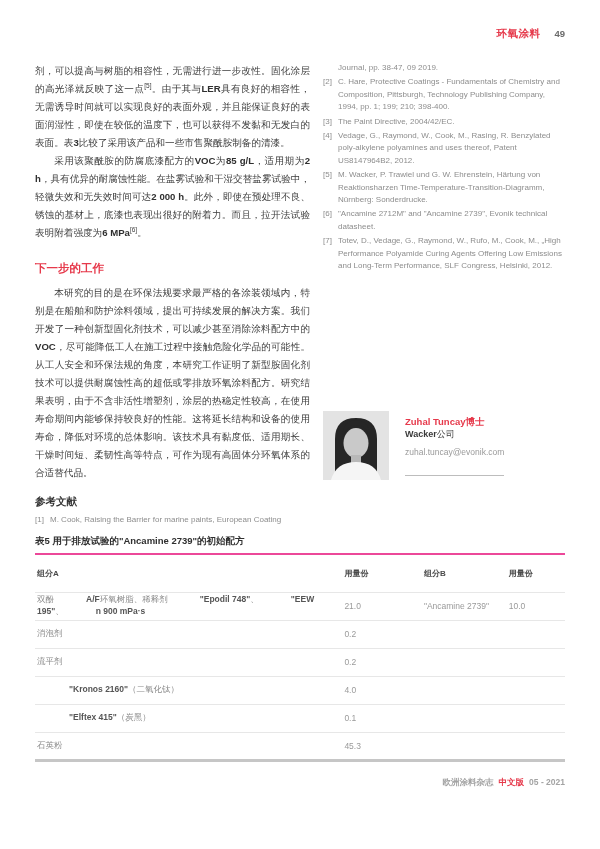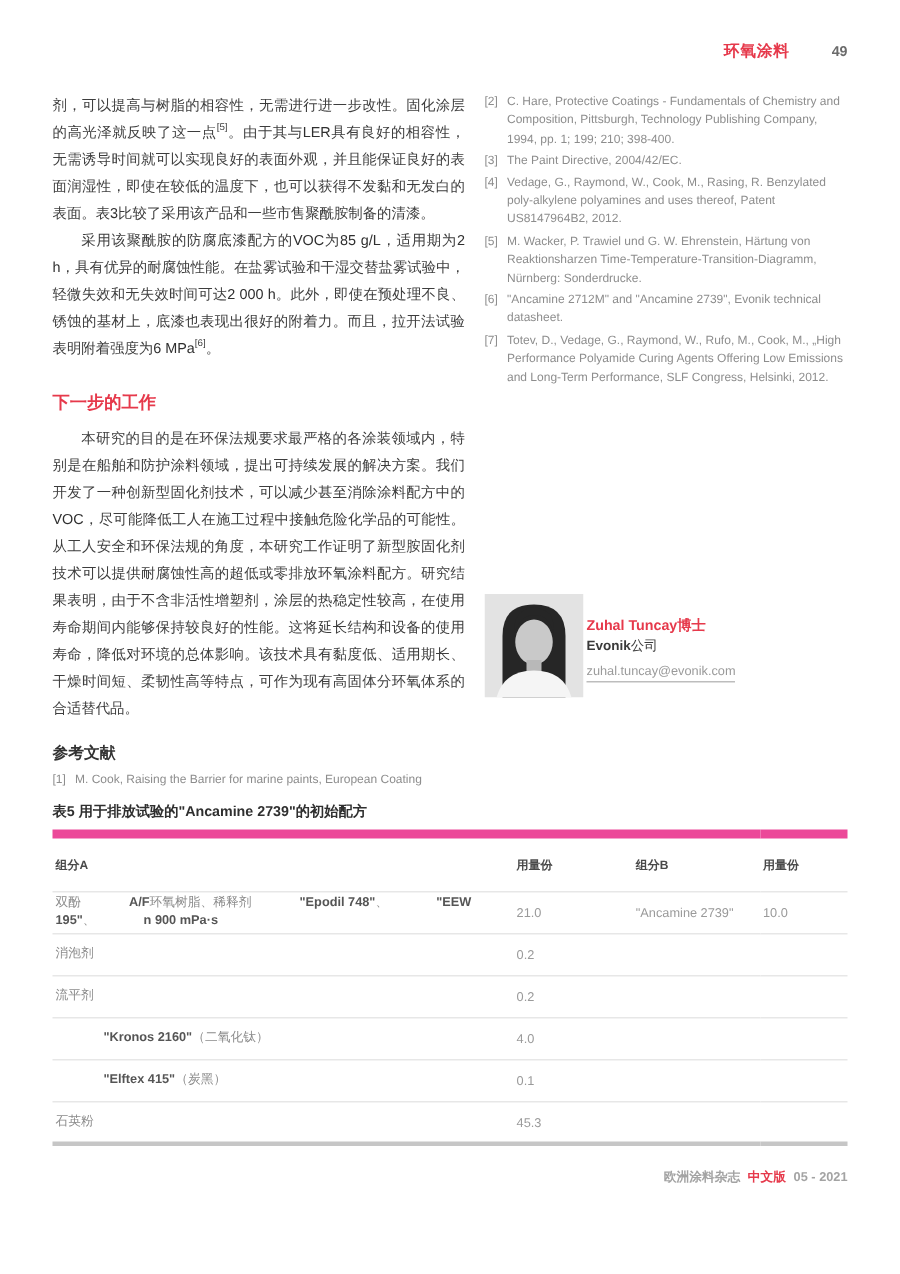--- a/index.html
+++ b/index.html
@@ -5,61 +5,61 @@
   * { margin:0; padding:0; box-sizing:border-box; }
   html,body { background:#ffffff; }
   .page {
     position:relative; width:600px; height:849px; margin:0 auto;
     background:#ffffff; overflow:hidden;
     font-family:"Liberation Sans","DejaVu Sans",sans-serif;
     color:#3d3d3d;
     padding:27px 35px 0 35px;
   }
   
-  .page-header { display:flex; justify-content:flex-end; align-items:baseline; gap:28px; height:14px; }
+  .page-header { display:flex; justify-content:flex-end; align-items:baseline; gap:14px; height:14px; }
   .section-title { color:var(--accent); font-weight:700; font-size:10.5px; letter-spacing:.5px; }
   .page-num { color:#6b6b6b; font-weight:700; font-size:9.5px; }
 
   
   .columns { display:flex; gap:13px; margin-top:21px; }
   .col-left  { width:275px; flex:none; }
   .col-right { width:242px; flex:none; }
 
   p.body { font-size:9.6px; line-height:18px; text-align:justify; color:#3d3d3d; }
   p.body.indent { text-indent:2em; }
-  p.body b { font-weight:400; color:#2f2f2f; }
+  p.body b { font-weight:700; color:#2f2f2f; }
   p.body sup { font-size:6.5px; vertical-align:super; line-height:0; }
   p.last { position:relative; }
 
   .end-mark {
     position:absolute; right:0; bottom:3.5px;
     width:10px; height:10px; border-radius:50%;
     background:#1c1c1c; color:#ffffff;
     font-size:8.5px; line-height:10px; text-align:center; font-weight:700;
   }
 
   h2.red-heading { color:var(--accent); font-size:11.5px; font-weight:700; margin:19px 0 8px 0; }
   h3.refs-heading { color:#333333; font-size:10.5px; font-weight:700; margin:13px 0 5px 0; }
 
   .ref-item { position:relative; padding-left:15px; font-size:8px; line-height:12.4px; color:#8d8d8d; margin-bottom:2px; text-align:left; }
   .ref-num  { position:absolute; left:0; top:0; color:#8d8d8d; }
 
   
-  .author-block { display:flex; gap:2px; margin-top:138px;align-items:center; }
+  .author-block { display:flex; gap:16px; margin-top:138px; }
   .author-photo { width:66px; height:69px; flex:none; display:block; }
   .author-info  { padding-top:4px; }
   .author-name    { color:var(--accent); font-weight:700; font-size:9.5px; line-height:13px; }
   .author-company { color:#3a3a3a; font-size:9px; line-height:13px; }
   .author-company b { font-weight:700; }
   .author-email   { display:inline-block; color:#9a9a9a; font-size:8.5px; line-height:12px; margin-top:2px;
-                    border-bottom:1px solid #bdbdbd; padding-bottom:1px; text-decoration:none; }
+                    border-bottom:1px solid #bdbdbd; padding-bottom:17px; text-decoration:none; }
 
   
   .table-caption { font-size:9.5px; font-weight:700; color:#2f2f2f; margin-top:7px; margin-bottom:5px; }
-  table.fx-table { width:100%; border-collapse:collapse; border-top:6px solid #ec4899; border-bottom:3px solid #c6c6c6; }
+  table.fx-table { width:100%; border-collapse:collapse; border-top:2px solid #ec4899; border-bottom:3px solid #c6c6c6; }
   table.fx-table th {
     font-size:8px; font-weight:700; color:#4a4a4a; text-align:left;
     height:38px; vertical-align:middle; padding:0 2px;
   }
   table.fx-table td {
     font-size:8.5px; color:#9a9a9a; text-align:left;
     height:28px; vertical-align:middle; padding:0 2px;
     border-top:1px solid #e7e7e7;
   }
   table.fx-table td.comp-a { color:#8b8b8b; }
@@ -91,40 +91,41 @@
       <p class="body indent">本研究的目的是在环保法规要求最严格的各涂装领域内，特别是在船舶和防护涂料领域，提出可持续发展的解决方案。我们开发了一种创新型固化剂技术，可以减少甚至消除涂料配方中的<b>VOC</b>，尽可能降低工人在施工过程中接触危险化学品的可能性。从工人安全和环保法规的角度，本研究工作证明了新型胺固化剂技术可以提供耐腐蚀性高的超低或零排放环氧涂料配方。研究结果表明，由于不含非活性增塑剂，涂层的热稳定性较高，在使用寿命期间内能够保持较良好的性能。这将延长结构和设备的使用寿命，降低对环境的总体影响。该技术具有黏度低、适用期长、干燥时间短、柔韧性高等特点，可作为现有高固体分环氧体系的合适替代品。</p>
       <h3 class="refs-heading">参考文献</h3>
       <div class="ref-item">
         <span class="ref-num">[1]</span>
         <span>M. Cook, Raising the Barrier for marine paints, European Coating</span>
       </div>
     </div>
 
     <div class="col col-right">
       <div id="refs-container">
+          <div class="ref-item"><span class="ref-num"></span><span>Journal, pp. 38-47, 09 2019.</span></div>
           <div class="ref-item"><span class="ref-num">[2]</span><span>C. Hare, Protective Coatings - Fundamentals of Chemistry and Composition, Pittsburgh, Technology Publishing Company, 1994, pp. 1; 199; 210; 398-400.</span></div>
           <div class="ref-item"><span class="ref-num">[3]</span><span>The Paint Directive, 2004/42/EC.</span></div>
           <div class="ref-item"><span class="ref-num">[4]</span><span>Vedage, G., Raymond, W., Cook, M., Rasing, R. Benzylated poly-alkylene polyamines and uses thereof, Patent US8147964B2, 2012.</span></div>
           <div class="ref-item"><span class="ref-num">[5]</span><span>M. Wacker, P. Trawiel und G. W. Ehrenstein, Härtung von Reaktionsharzen Time-Temperature-Transition-Diagramm, Nürnberg: Sonderdrucke.</span></div>
           <div class="ref-item"><span class="ref-num">[6]</span><span>"Ancamine 2712M" and "Ancamine 2739", Evonik technical datasheet.</span></div>
           <div class="ref-item"><span class="ref-num">[7]</span><span>Totev, D., Vedage, G., Raymond, W., Rufo, M., Cook, M., „High Performance Polyamide Curing Agents Offering Low Emissions and Long-Term Performance, SLF Congress, Helsinki, 2012.</span></div>
         </div>
 
       <div class="author-block">
         <svg class="author-photo" viewBox="0 0 66 69" xmlns="http://www.w3.org/2000/svg">
           <rect x="0" y="0" width="66" height="69" fill="#e3e3e3"></rect>
           <path d="M12,69 L12,28 Q12,7 33,7 Q54,7 54,28 L54,69 Z" fill="#262626"></path>
           <ellipse cx="33" cy="32" rx="12.5" ry="15" fill="#c9c9c9"></ellipse>
           <path d="M20,26 Q24,14 33,14 Q44,14 46,27 Q47,20 44,14 Q39,9 33,9 Q26,9 22,15 Q19,20 20,26 Z" fill="#262626"></path>
           <rect x="28" y="44" width="10" height="9" fill="#b8b8b8"></rect>
           <path d="M8,69 Q13,51 33,51 Q53,51 58,69 Z" fill="#f5f5f5"></path>
         </svg>
         <div class="author-info">
           <div class="author-name">Zuhal Tuncay博士</div>
-          <div class="author-company"><b>Evonik</b>公司</div>
+          <div class="author-company"><b>Wacker</b>公司</div>
           <a class="author-email" href="#">zuhal.tuncay@evonik.com</a>
         </div>
       </div>
     </div>
 
   </div>
 
   <div class="table-caption">表5 用于排放试验的"Ancamine 2739"的初始配方</div>
 
   <table class="fx-table">

